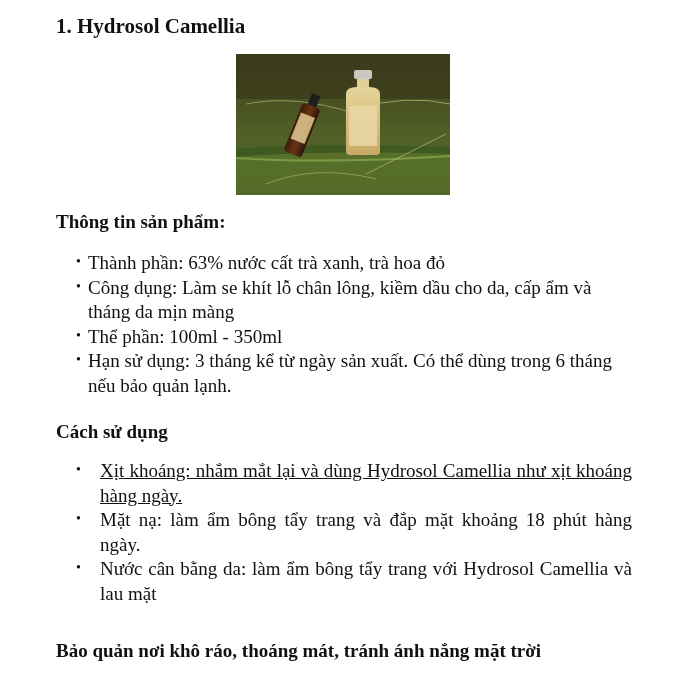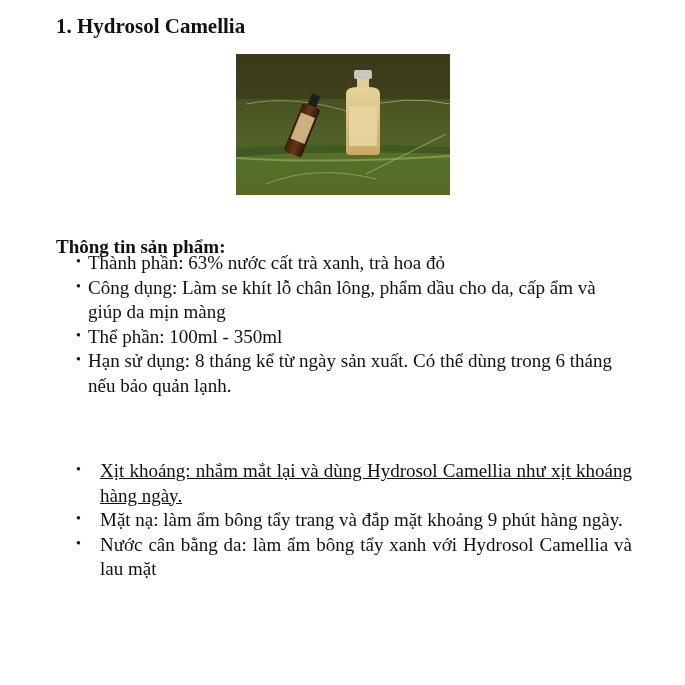--- a/index.html
+++ b/index.html
@@ -7,21 +7,21 @@
     width: 685px; height: 685px; overflow: hidden; position: relative;
     font-family: "Liberation Serif", "DejaVu Serif", serif; color: #111;
   }
   .page { position: absolute; left: 0; top: 0; width: 685px; height: 685px; }
   .title { position: absolute; left: 56px; top: 14px; font-size: 21px; font-weight: bold; }
   .photo {
     position: absolute; left: 236px; top: 54px; width: 214px; height: 141px; overflow: hidden;
     background: linear-gradient(180deg, #3b3a1e 0%, #4a5222 35%, #56682a 60%, #4e6a25 80%, #45561f 100%);
   }
   .photo svg { display: block; }
-  .h2 { position: absolute; left: 56px; font-size: 19px; font-weight: bold; margin-top: 25px; }
+  .h2 { position: absolute; left: 56px; font-size: 19px; font-weight: bold; }
   .list { position: absolute; left: 76px; margin: 0; padding: 0; list-style: none; font-size: 19px; line-height: 24.5px; }
   .list li { position: relative; padding-left: 12px; }
   .list li .bullet { position: absolute; left: 0; top: -1px; font-size: 14px; }
   .list li .txt { display: block; text-indent: 0; }
   .list.a { top: 251px; width: 556px; }
   .list.b { top: 459px; width: 556px; }
   .list.b li .txt { text-align: justify; text-align-last: left; padding-left: 12px; margin-left: -12px; }
   .footer-note { position: absolute; left: 56px; top: 640px; font-size: 19px; font-weight: bold; }
 </style>
 </head>
@@ -70,41 +70,43 @@
 
   <div class="h2" style="top:211px;">Thông tin sản phẩm:</div>
 
   <ul class="list a">
     <li>
       <span class="bullet">•</span>
       <span class="txt">Thành phần: 63% nước cất trà xanh, trà hoa đỏ</span>
     </li>
     <li>
       <span class="bullet">•</span>
-      <span class="txt">Công dụng: Làm se khít lỗ chân lông, phẩm dầu cho da, cấp ẩm và giúp da mịn màng</span>
+      <span class="txt">Công dụng: Làm se khít lỗ chân lông, kiềm dầu cho da, cấp ẩm và tháng da mịn màng</span>
     </li>
     <li>
       <span class="bullet">•</span>
       <span class="txt">Thể phần: 100ml - 350ml</span>
     </li>
     <li>
       <span class="bullet">•</span>
-      <span class="txt">Hạn sử dụng: 8 tháng kể từ ngày sản xuất. Có thể dùng trong 6 tháng nếu bảo quản lạnh.</span>
+      <span class="txt">Hạn sử dụng: 3 tháng kể từ ngày sản xuất. Có thể dùng trong 6 tháng nếu bảo quản lạnh.</span>
     </li>
   </ul>
 
+  <div class="h2" style="top:421px;">Cách sử dụng</div>
 
   <ul class="list b">
     <li>
       <span class="bullet">•</span>
       <span class="txt" style="padding-left:12px;margin-left:0;text-decoration:underline;">Xịt khoáng: nhắm mắt lại và dùng Hydrosol Camellia như xịt khoáng hàng ngày.</span>
     </li>
     <li>
       <span class="bullet">•</span>
-      <span class="txt" style="padding-left:12px;margin-left:0;">Mặt nạ: làm ẩm bông tẩy trang và đắp mặt khoảng 9 phút hàng ngày.</span>
+      <span class="txt" style="padding-left:12px;margin-left:0;">Mặt nạ: làm ẩm bông tẩy trang và đắp mặt khoảng 18 phút hàng ngày.</span>
     </li>
     <li>
       <span class="bullet">•</span>
-      <span class="txt" style="padding-left:12px;margin-left:0;">Nước cân bằng da: làm ẩm bông tẩy xanh với Hydrosol Camellia và lau mặt</span>
+      <span class="txt" style="padding-left:12px;margin-left:0;">Nước cân bằng da: làm ẩm bông tẩy trang với Hydrosol Camellia và lau mặt</span>
     </li>
   </ul>
 
+  <div class="footer-note">Bảo quản nơi khô ráo, thoáng mát, tránh ánh nắng mặt trời</div>
 </div>
 
 </body></html>

